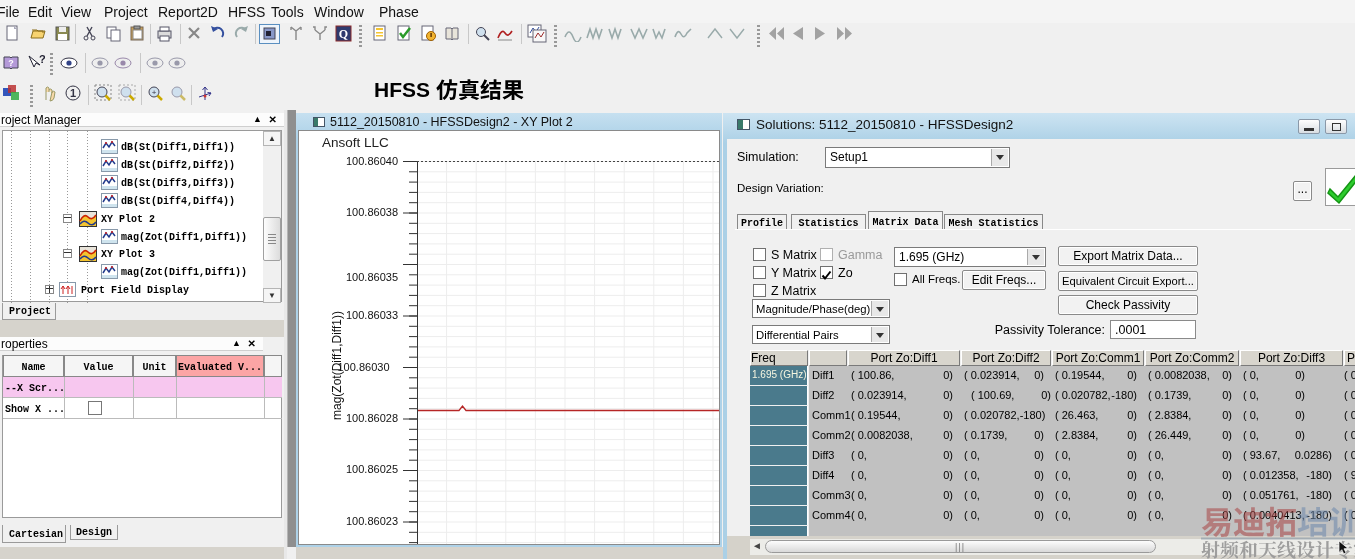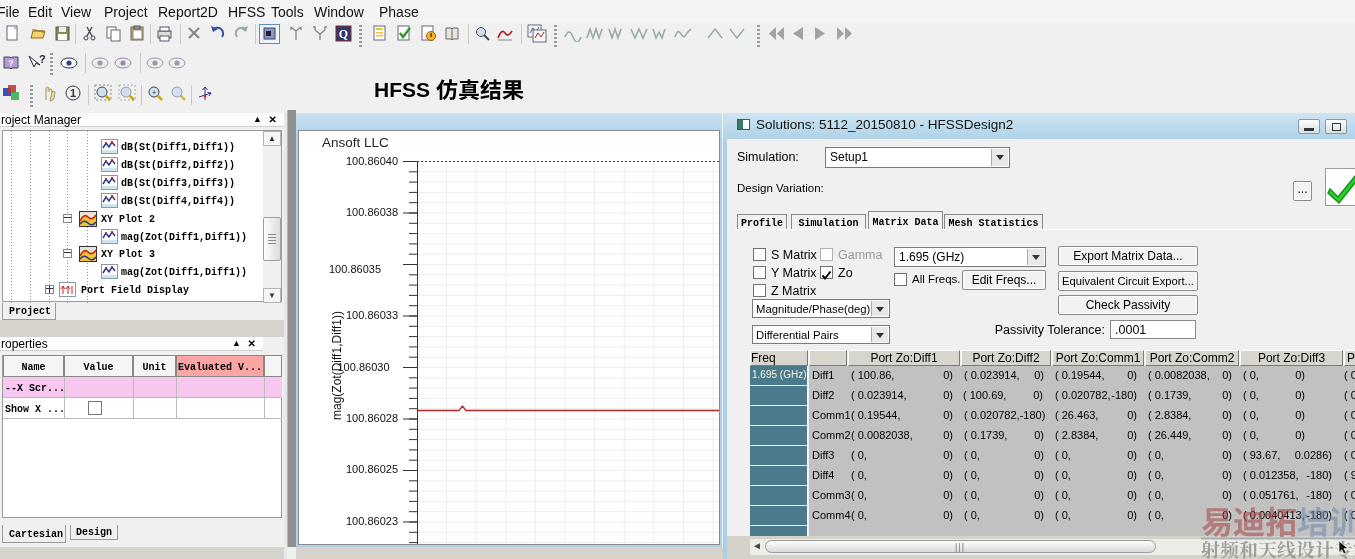--- a/index.html
+++ b/index.html
@@ -376,20 +376,21 @@
       <div class="abs" style="left:176px;top:40px;width:1px;height:42px;background:#bbb"></div>
       <div class="abs" style="left:264px;top:40px;width:1px;height:42px;background:#bbb"></div>
       <div class="abs" style="left:3px;top:61px;width:279px;height:21px;border-bottom:1px solid #bbb"></div>
       <div class="abs mono" style="left:5px;top:67px;font-size:10px;font-weight:bold;white-space:pre">Show X ...</div>
       <div class="abs" style="left:88px;top:64px;width:14px;height:14px;background:#fff;border:1px solid #777"></div>
       <div class="abs mono" style="left:2px;top:188px;width:64px;height:18px;background:#f0f0f0;border:1px solid #9a9a9a;border-top:none;font-size:10px;font-weight:bold;padding:4px 0 0 6px">Cartesian</div>
       <div class="abs mono" style="left:70px;top:188px;width:48px;height:15px;background:#f0f0f0;border:1px solid #9a9a9a;border-top:none;font-size:10px;font-weight:bold;padding:2px 0 0 5px">Design</div>
     </div>
 
 <div id="plotwin">
+  <div class="abs" style="left:3px;top:2px;font-size:12.5px;color:#111;white-space:pre"><span style="display:inline-block;width:12px;height:10px;background:linear-gradient(to right,#3a7a6a 0 4px,#fff 4px);border:1px solid #456;vertical-align:-1px;margin:0 5px 0 14px"></span>5112_20150810 - HFSSDesign2 - XY Plot 2</div>
   <div id="plotclient">
     <div class="abs" style="left:23px;top:4px;font-size:13.5px;color:#222">Ansoft LLC</div>
 
     <svg class="abs" style="left:0;top:0" width="420" height="413" viewBox="0 0 420 413">
 
       <g stroke="#ededed" stroke-width="1">
         <line x1="118" y1="30.5" x2="420" y2="30.5"></line>
         <g id="gh">
               <line x1="118" y1="40.8" x2="420" y2="40.8"></line>
               <line x1="118" y1="51.1" x2="420" y2="51.1"></line>
@@ -493,21 +494,21 @@
             <line x1="110" y1="411.6" x2="118" y2="411.6"></line>
             <line x1="110" y1="421.9" x2="118" y2="421.9"></line>
           </g>
 
       <path d="M119 279.5 H160 l3.5 -4.5 l3.5 4.5 H420" fill="none" stroke="#b62626" stroke-width="1.3"></path>
     </svg>
     <div class="abs" style="left:31px;top:289px;font-size:12px;color:#111;transform:rotate(-90deg);transform-origin:0 0;white-space:pre">mag(Zot(Diff1,Diff1))</div>
     <div id="ylabels">
           <div class="abs" style="left:30px;top:24px;width:69px;text-align:right;font-size:11px;color:#111">100.86040</div>
           <div class="abs" style="left:30px;top:75px;width:69px;text-align:right;font-size:11px;color:#111">100.86038</div>
-          <div class="abs" style="left:30px;top:132px;width:69px;font-size:11px;color:#111">100.86035</div>
+          <div class="abs" style="left:30px;top:140px;width:69px;text-align:right;font-size:11px;color:#111">100.86035</div>
           <div class="abs" style="left:30px;top:178px;width:69px;text-align:right;font-size:11px;color:#111">100.86033</div>
           <div class="abs" style="left:30px;top:230px;width:69px;text-align:center;font-size:11px;color:#111">100.86030</div>
           <div class="abs" style="left:30px;top:281px;width:69px;text-align:right;font-size:11px;color:#111">100.86028</div>
           <div class="abs" style="left:30px;top:332px;width:69px;text-align:right;font-size:11px;color:#111">100.86025</div>
           <div class="abs" style="left:30px;top:384px;width:69px;text-align:right;font-size:11px;color:#111">100.86023</div>
         </div>
   </div>
 </div>
 
 <div id="solwin">
@@ -527,21 +528,21 @@
     <div class="lbl" style="left:10px;top:43px;font-size:11.5px">Design Variation:</div>
     <div class="btn" style="left:566px;top:42px;width:19px;height:20px;line-height:14px">...</div>
     <div class="abs" style="left:598px;top:29px;width:34px;height:38px;background:#fff;border:1px solid #9a9a9a">
       <svg width="32" height="36" viewBox="0 0 32 36">
             <path d="M4 20 L12 28 L30 6 L32 10 L13 34 L2 24 Z" fill="#2ecc2e" stroke="#149414" stroke-width="1.5"></path>
           </svg>
     </div>
 
     <div class="abs" style="left:8px;top:90px;width:616px;height:1px;background:#fff"></div>
     <div class="abs mono" style="left:10px;top:75px;width:50px;height:15px;background:#f0f0f0;border:1px solid #888;border-bottom:none;font-size:10px;font-weight:bold;text-align:center;padding-top:3px;white-space:nowrap">Profile</div>
-    <div class="abs mono" style="left:64px;top:75px;width:75px;height:15px;background:#f0f0f0;border:1px solid #888;border-bottom:none;font-size:10px;font-weight:bold;text-align:center;padding-top:3px;white-space:nowrap">Simulation</div>
+    <div class="abs mono" style="left:64px;top:75px;width:75px;height:15px;background:#f0f0f0;border:1px solid #888;border-bottom:none;font-size:10px;font-weight:bold;text-align:center;padding-top:3px;white-space:nowrap">Statistics</div>
     <div class="abs mono" style="left:141px;top:72px;width:75px;height:18px;background:#f2f2f2;border:1px solid #888;border-bottom:none;font-size:10px;font-weight:bold;text-align:center;padding-top:5px;white-space:nowrap;z-index:2">Matrix Data</div>
     <div class="abs mono" style="left:217px;top:75px;width:99px;height:15px;background:#f0f0f0;border:1px solid #888;border-bottom:none;font-size:10px;font-weight:bold;text-align:center;padding-top:3px;white-space:nowrap">Mesh Statistics</div>
 
     <div class="cb" style="left:26px;top:109px"></div>
         <div class="lbl" style="left:44px;top:109px">S Matrix</div>
     <div class="cb" style="left:93px;top:109px;border-color:#b0b0b0"></div>
         <div class="lbl" style="left:111px;top:109px;color:#9a9a9a">Gamma</div>
     <div class="cb" style="left:26px;top:127px"></div>
         <div class="lbl" style="left:44px;top:127px">Y Matrix</div>
     <div class="cb" style="left:93px;top:127px"><svg width="11" height="11" viewBox="0 0 11 11">
@@ -596,21 +597,21 @@
           <div class="abs" style="left:23px;top:407px;width:58px;height:2px;background:#4a7a8c;border-right:1px solid #fff"></div>
           <div class="abs" style="left:85px;top:230px;font-size:11px;color:#000">Diff1</div>
           <div class="abs" style="left:124px;top:230px;width:102px;font-size:11px;color:#000;display:flex;justify-content:space-between;white-space:pre"><span>( 100.86,</span><span>0)</span></div>
           <div class="abs" style="left:237px;top:230px;width:80px;font-size:11px;color:#000;display:flex;justify-content:space-between;white-space:pre"><span>( 0.023914,</span><span>0)</span></div>
           <div class="abs" style="left:328px;top:230px;width:82px;font-size:11px;color:#000;display:flex;justify-content:space-between;white-space:pre"><span>( 0.19544,</span><span>0)</span></div>
           <div class="abs" style="left:421px;top:230px;width:84px;font-size:11px;color:#000;display:flex;justify-content:space-between;white-space:pre"><span>( 0.0082038,</span><span>0)</span></div>
           <div class="abs" style="left:516px;top:230px;width:62px;font-size:11px;color:#000;display:flex;justify-content:space-between;white-space:pre"><span>( 0,</span><span>0)</span></div>
           <div class="abs" style="left:617px;top:230px;font-size:11px;color:#000;white-space:pre">( 0</div>
           <div class="abs" style="left:85px;top:250px;font-size:11px;color:#000">Diff2</div>
           <div class="abs" style="left:124px;top:250px;width:102px;font-size:11px;color:#000;display:flex;justify-content:space-between;white-space:pre"><span>( 0.023914,</span><span>0)</span></div>
-          <div class="abs" style="left:236px;top:250px;width:80px;font-size:11px;color:#000;display:flex;justify-content:space-between;white-space:pre"><span>( 100.69,</span><span>0)</span></div>
+          <div class="abs" style="left:244px;top:250px;width:80px;font-size:11px;color:#000;display:flex;justify-content:space-between;white-space:pre"><span>( 100.69,</span><span>0)</span></div>
           <div class="abs" style="left:328px;top:250px;width:82px;font-size:11px;color:#000;display:flex;justify-content:space-between;white-space:pre"><span>( 0.020782,</span><span>-180)</span></div>
           <div class="abs" style="left:421px;top:250px;width:84px;font-size:11px;color:#000;display:flex;justify-content:space-between;white-space:pre"><span>( 0.1739,</span><span>0)</span></div>
           <div class="abs" style="left:516px;top:250px;width:62px;font-size:11px;color:#000;display:flex;justify-content:space-between;white-space:pre"><span>( 0,</span><span>0)</span></div>
           <div class="abs" style="left:617px;top:250px;font-size:11px;color:#000;white-space:pre">( 0</div>
           <div class="abs" style="left:85px;top:270px;font-size:11px;color:#000">Comm1</div>
           <div class="abs" style="left:124px;top:270px;width:102px;font-size:11px;color:#000;display:flex;justify-content:space-between;white-space:pre"><span>( 0.19544,</span><span>0)</span></div>
           <div class="abs" style="left:237px;top:270px;width:80px;font-size:11px;color:#000;display:flex;justify-content:space-between;white-space:pre"><span>( 0.020782,</span><span>-180)</span></div>
           <div class="abs" style="left:328px;top:270px;width:82px;font-size:11px;color:#000;display:flex;justify-content:space-between;white-space:pre"><span>( 26.463,</span><span>0)</span></div>
           <div class="abs" style="left:421px;top:270px;width:84px;font-size:11px;color:#000;display:flex;justify-content:space-between;white-space:pre"><span>( 2.8384,</span><span>0)</span></div>
           <div class="abs" style="left:516px;top:270px;width:62px;font-size:11px;color:#000;display:flex;justify-content:space-between;white-space:pre"><span>( 0,</span><span>0)</span></div>

